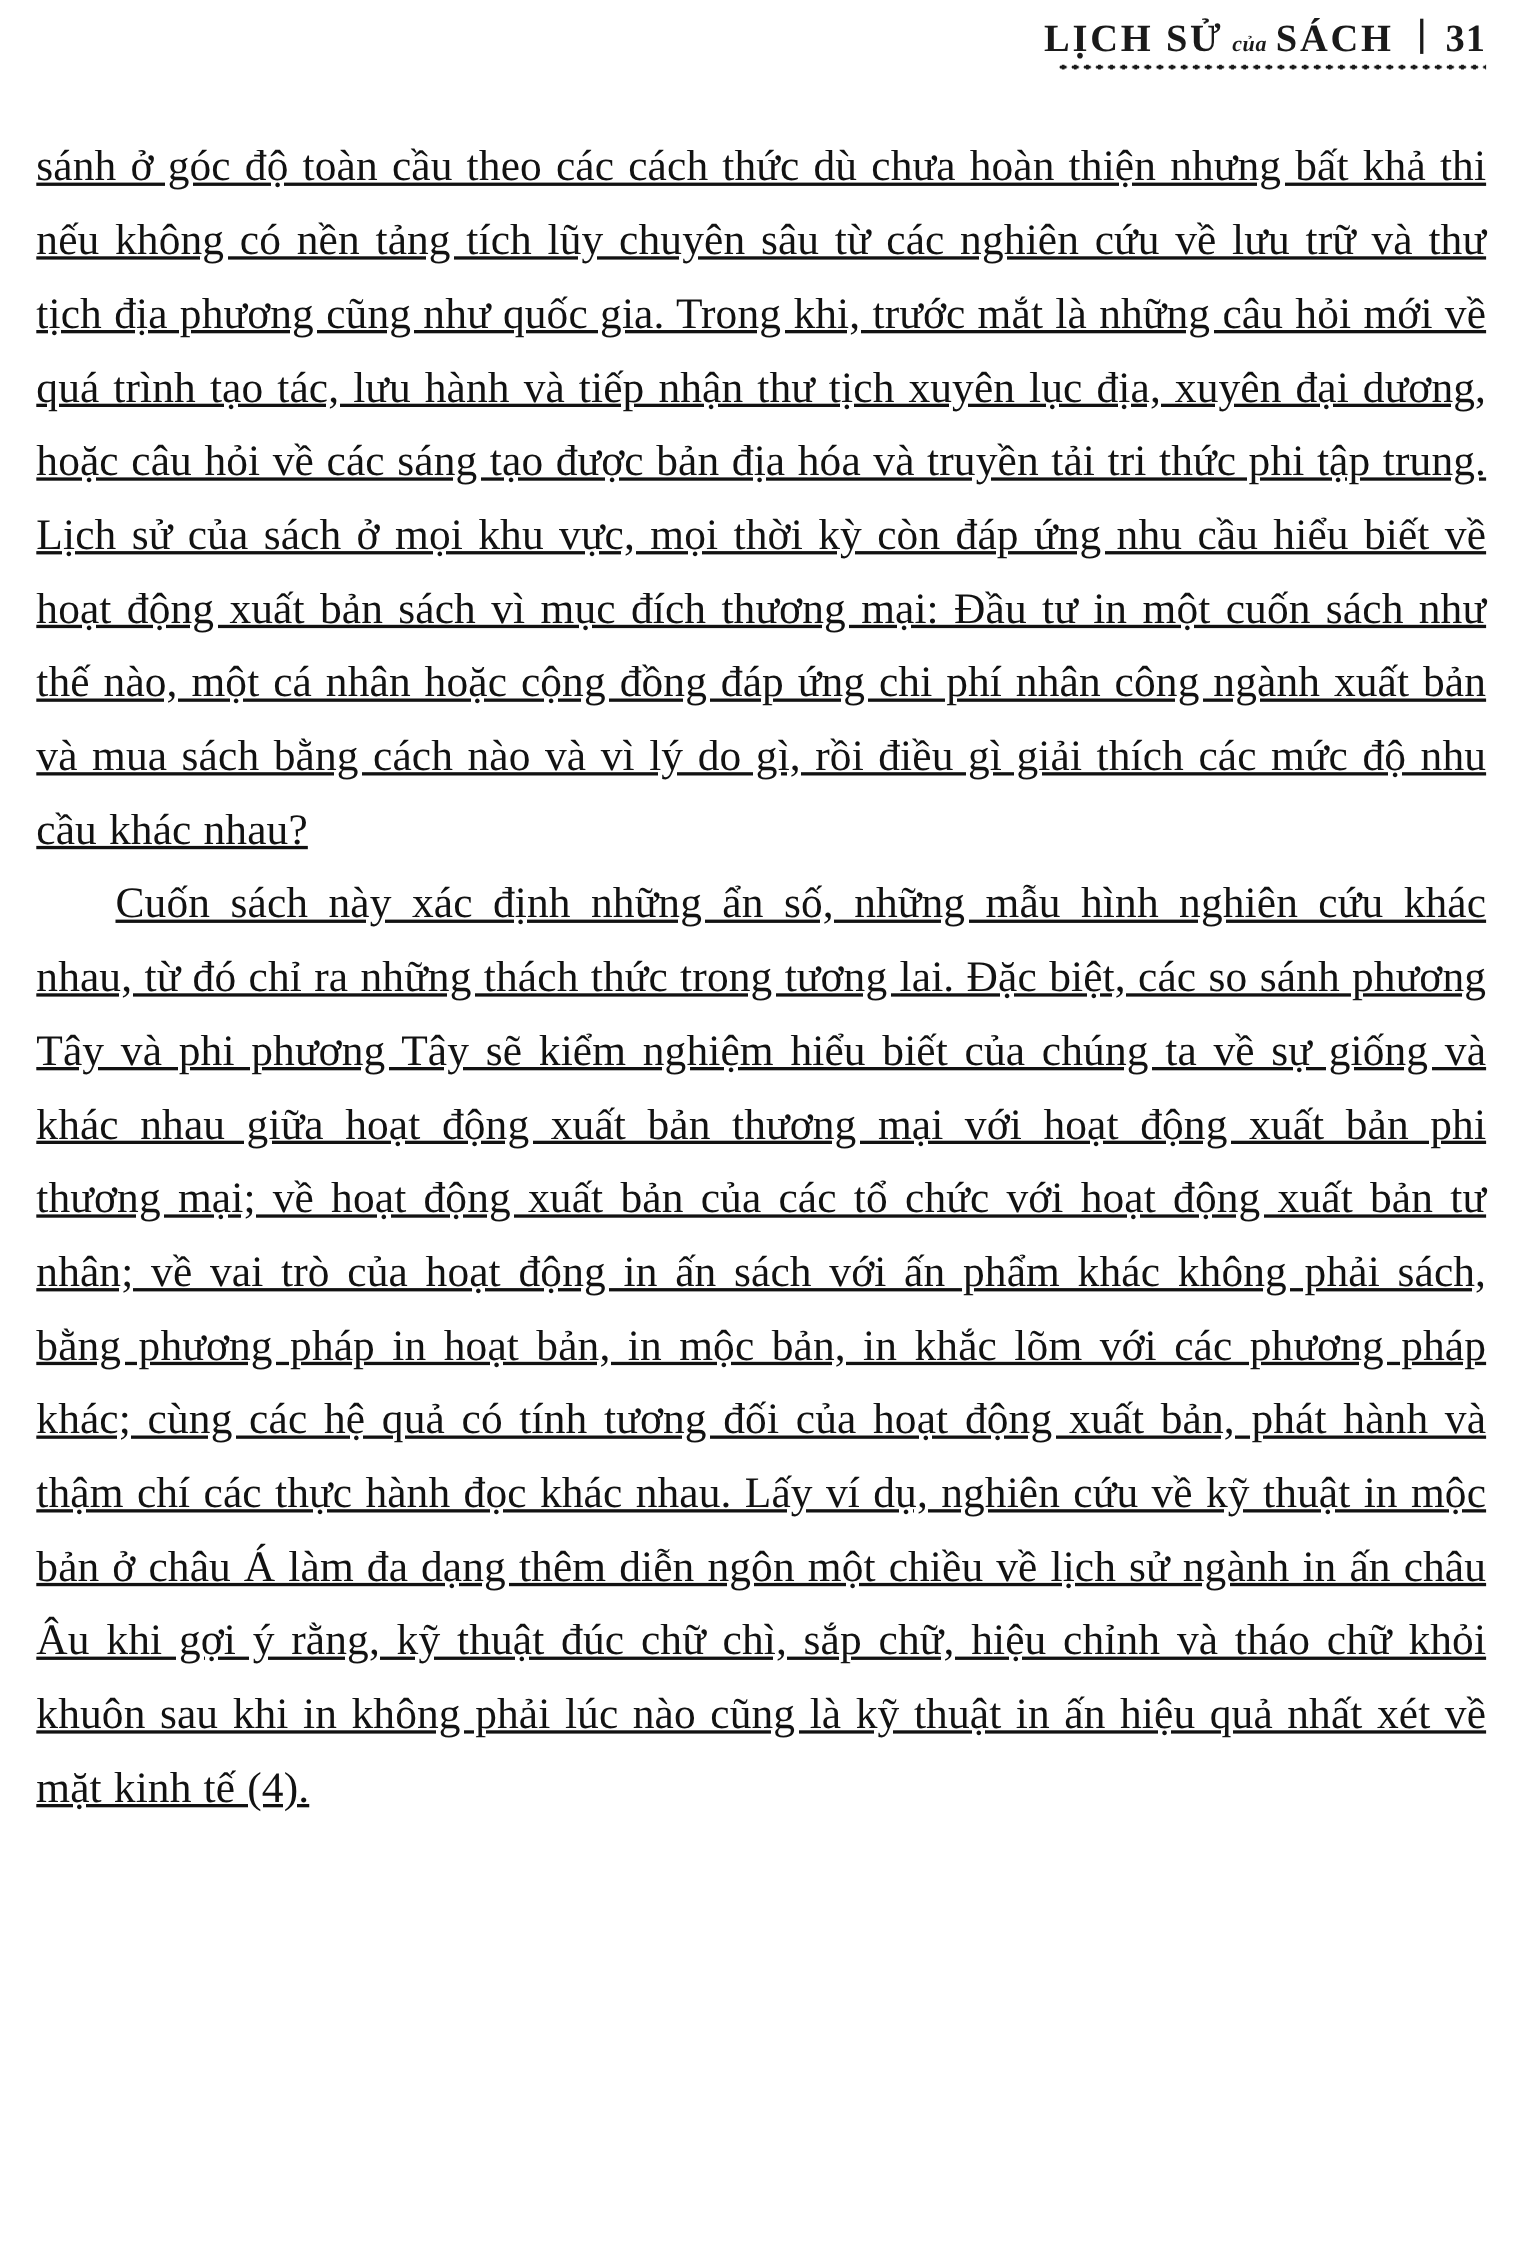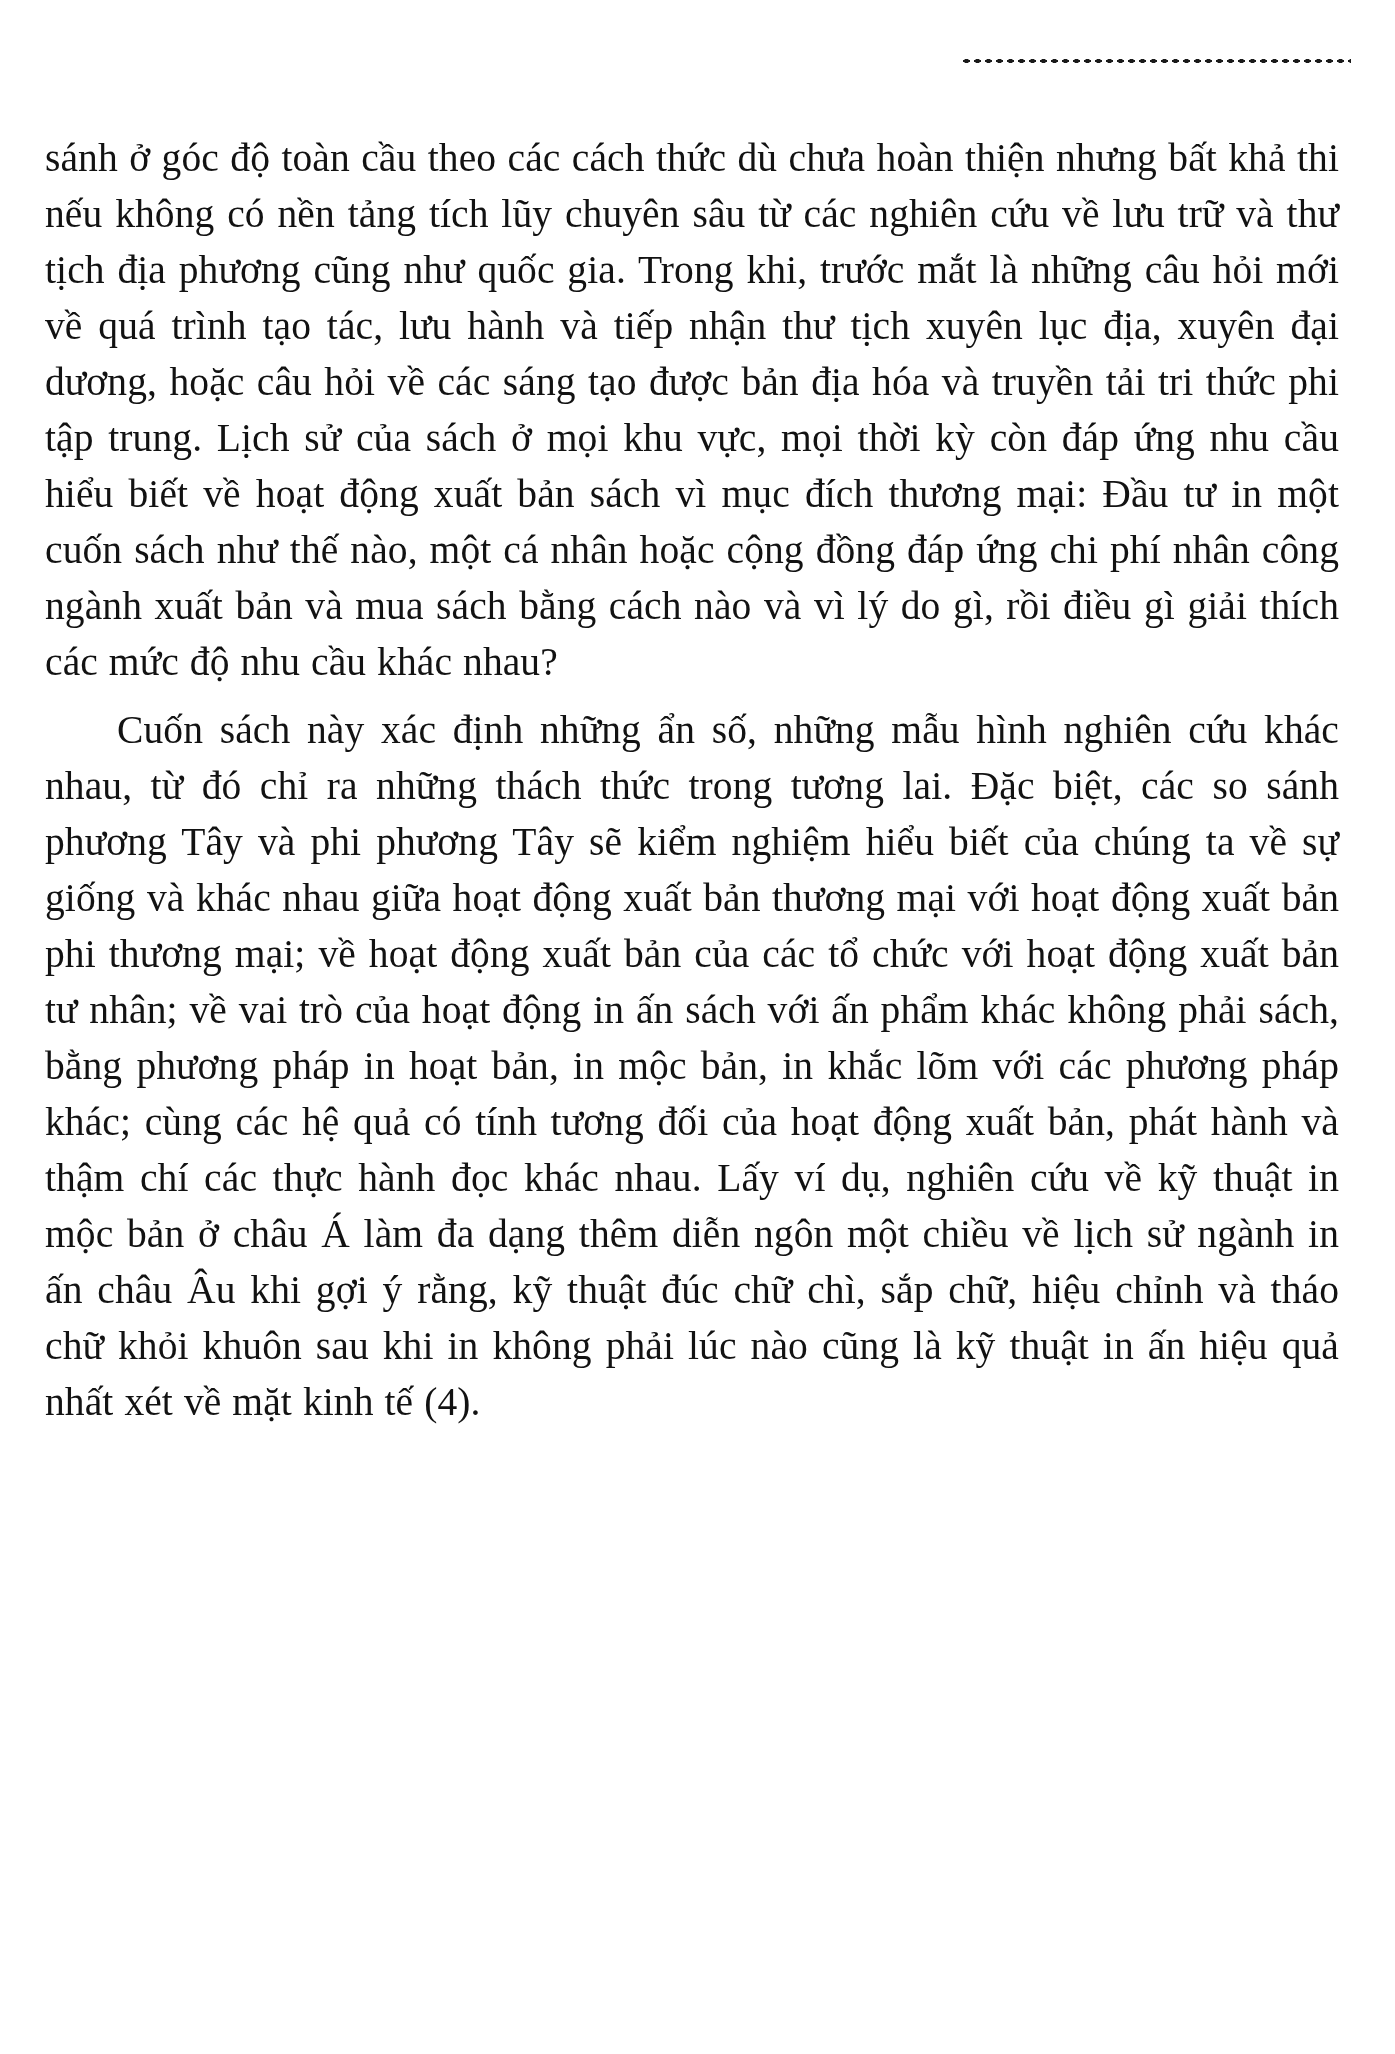--- a/index.html
+++ b/index.html
@@ -86,41 +86,51 @@
   }
 
   
   .content {
     position: absolute;
     top: 118px;
     left: 33px;
     width: 1318px;
   }
   .content p {
-    margin: 12px;
+    margin: 0;
     font-size: 39.5px;
-    line-height: 56px;
+    line-height: 67px;
     text-align: justify;
     text-align-last: left;
     letter-spacing: 0.1px;
     word-spacing: 1px;
     color: #121212;
+    text-decoration: underline;
   }
   .content p.indent {
     text-indent: 72px;
   }
   .content p + p {
     margin-top: 0;
   }
 </style>
 </head>
 <body>
 
 <div class="page">
 
+  <div class="header">
+    <div class="header-inner">
+      <span class="head-title">LỊCH SỬ</span>
+      <span class="head-title-small">của</span>
+      <span class="head-title">SÁCH</span>
+      <span class="head-sep"></span>
+      <span class="head-page">31</span>
+    </div>
+  </div>
 
   <div class="dotted-rule"></div>
 
   <div class="content">
     <p>sánh ở góc độ toàn cầu theo các cách thức dù chưa hoàn thiện nhưng bất khả thi nếu không có nền tảng tích lũy chuyên sâu từ các nghiên cứu về lưu trữ và thư tịch địa phương cũng như quốc gia. Trong khi, trước mắt là những câu hỏi mới về quá trình tạo tác, lưu hành và tiếp nhận thư tịch xuyên lục địa, xuyên đại dương, hoặc câu hỏi về các sáng tạo được bản địa hóa và truyền tải tri thức phi tập trung. Lịch sử của sách ở mọi khu vực, mọi thời kỳ còn đáp ứng nhu cầu hiểu biết về hoạt động xuất bản sách vì mục đích thương mại: Đầu tư in một cuốn sách như thế nào, một cá nhân hoặc cộng đồng đáp ứng chi phí nhân công ngành xuất bản và mua sách bằng cách nào và vì lý do gì, rồi điều gì giải thích các mức độ nhu cầu khác nhau?</p>
     <p class="indent">Cuốn sách này xác định những ẩn số, những mẫu hình nghiên cứu khác nhau, từ đó chỉ ra những thách thức trong tương lai. Đặc biệt, các so sánh phương Tây và phi phương Tây sẽ kiểm nghiệm hiểu biết của chúng ta về sự giống và khác nhau giữa hoạt động xuất bản thương mại với hoạt động xuất bản phi thương mại; về hoạt động xuất bản của các tổ chức với hoạt động xuất bản tư nhân; về vai trò của hoạt động in ấn sách với ấn phẩm khác không phải sách, bằng phương pháp in hoạt bản, in mộc bản, in khắc lõm với các phương pháp khác; cùng các hệ quả có tính tương đối của hoạt động xuất bản, phát hành và thậm chí các thực hành đọc khác nhau. Lấy ví dụ, nghiên cứu về kỹ thuật in mộc bản ở châu Á làm đa dạng thêm diễn ngôn một chiều về lịch sử ngành in ấn châu Âu khi gợi ý rằng, kỹ thuật đúc chữ chì, sắp chữ, hiệu chỉnh và tháo chữ khỏi khuôn sau khi in không phải lúc nào cũng là kỹ thuật in ấn hiệu quả nhất xét về mặt kinh tế (4).</p>
   </div>
 
 </div>
 

